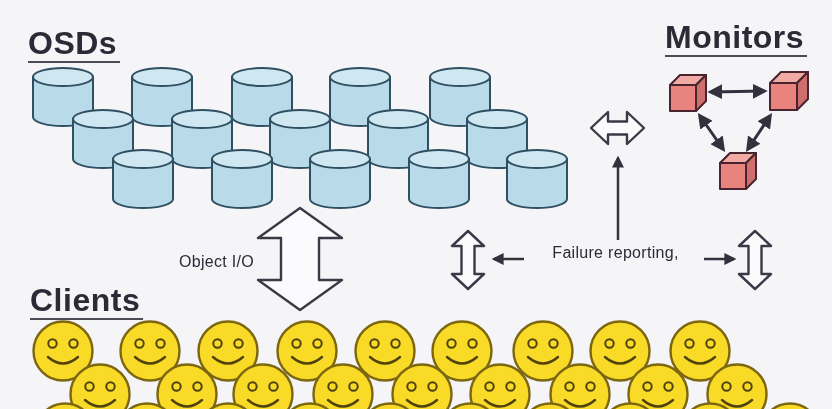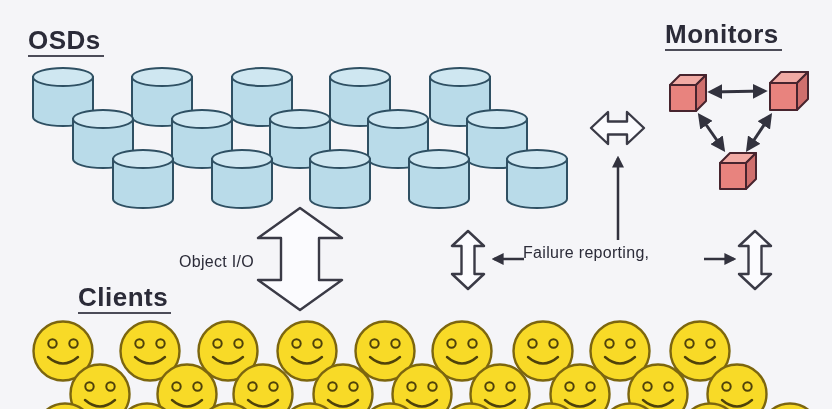--- a/index.html
+++ b/index.html
@@ -1,39 +1,39 @@
 <!DOCTYPE html>
 <html style="--bg: #f5f5f8; --text: #2b2b38; --underline: #4c4c58;"><head>
 <meta charset="utf-8">
 <style>
   html,body{margin:0;padding:0;}
   body{font-family:"Liberation Sans", sans-serif;}
   .stage{position:relative;width:832px;height:409px;overflow:hidden;background:var(--bg,#f5f5f8);}
   .stage svg{position:absolute;left:0;top:0;}
   .title{
     position:absolute;
-    font-size:26px;
+    font-size:32px;
     font-weight:600;
     letter-spacing:0.5px;
     color:var(--text,#2b2b38);
     border-bottom:2px solid var(--underline,#4c4c58);
     padding:0 3px 2px 0;
     line-height:1.0;
   }
   .title-osds{left:28px;top:27px;}
   .title-monitors{left:665px;top:21px;}
-  .title-clients{left:30px;top:284px;margin-left:48px;}
+  .title-clients{left:30px;top:284px;}
   .label{
     position:absolute;
     font-size:16px;
     color:var(--text,#2b2b38);
     letter-spacing:0.3px;
   }
   .label-object-io{left:148px;top:253px;width:106px;text-align:right;}
-  .label-failure{left:523px;top:243px;width:185px;line-height:19px;}
+  .label-failure{left:523px;top:243px;width:185px;text-align:center;line-height:19px;}
 </style>
 </head>
 <body>
 
 <div class="stage">
   <svg id="diagram-canvas" width="832" height="409" viewBox="0 0 832 409">
     <defs>
       <marker id="arw" markerUnits="userSpaceOnUse" markerWidth="12" markerHeight="12" viewBox="0 0 10 10" refX="8" refY="5" orient="auto-start-reverse">
         <path d="M0,0 L10,5 L0,10 z" fill="#32323e"></path>
       </marker>

